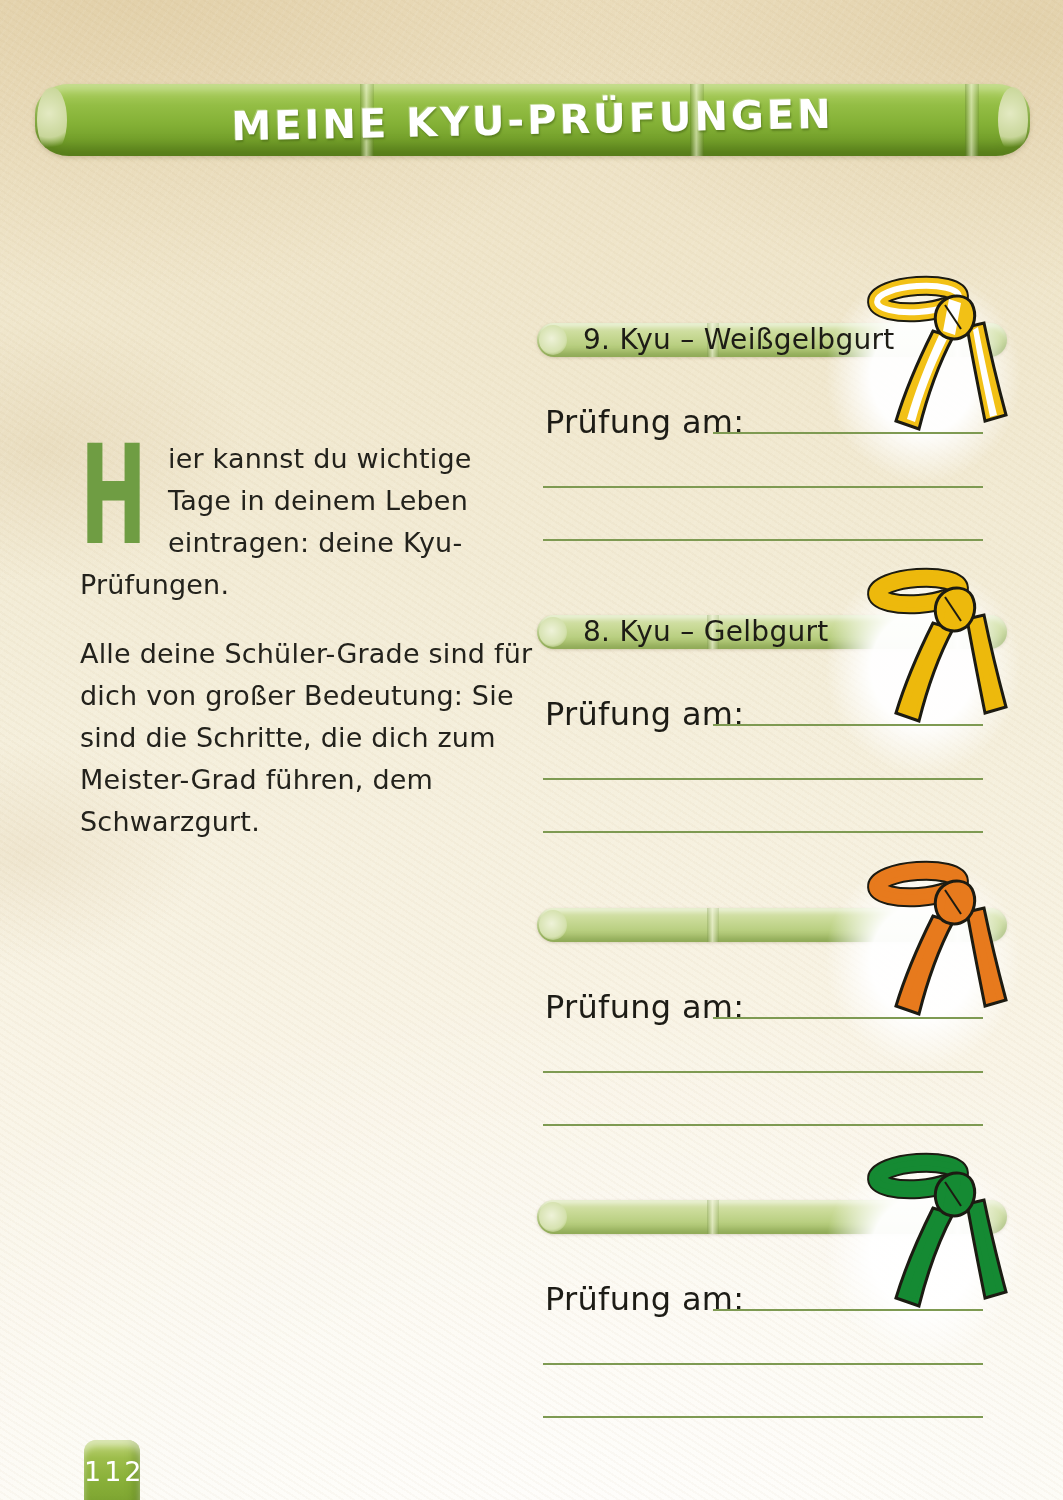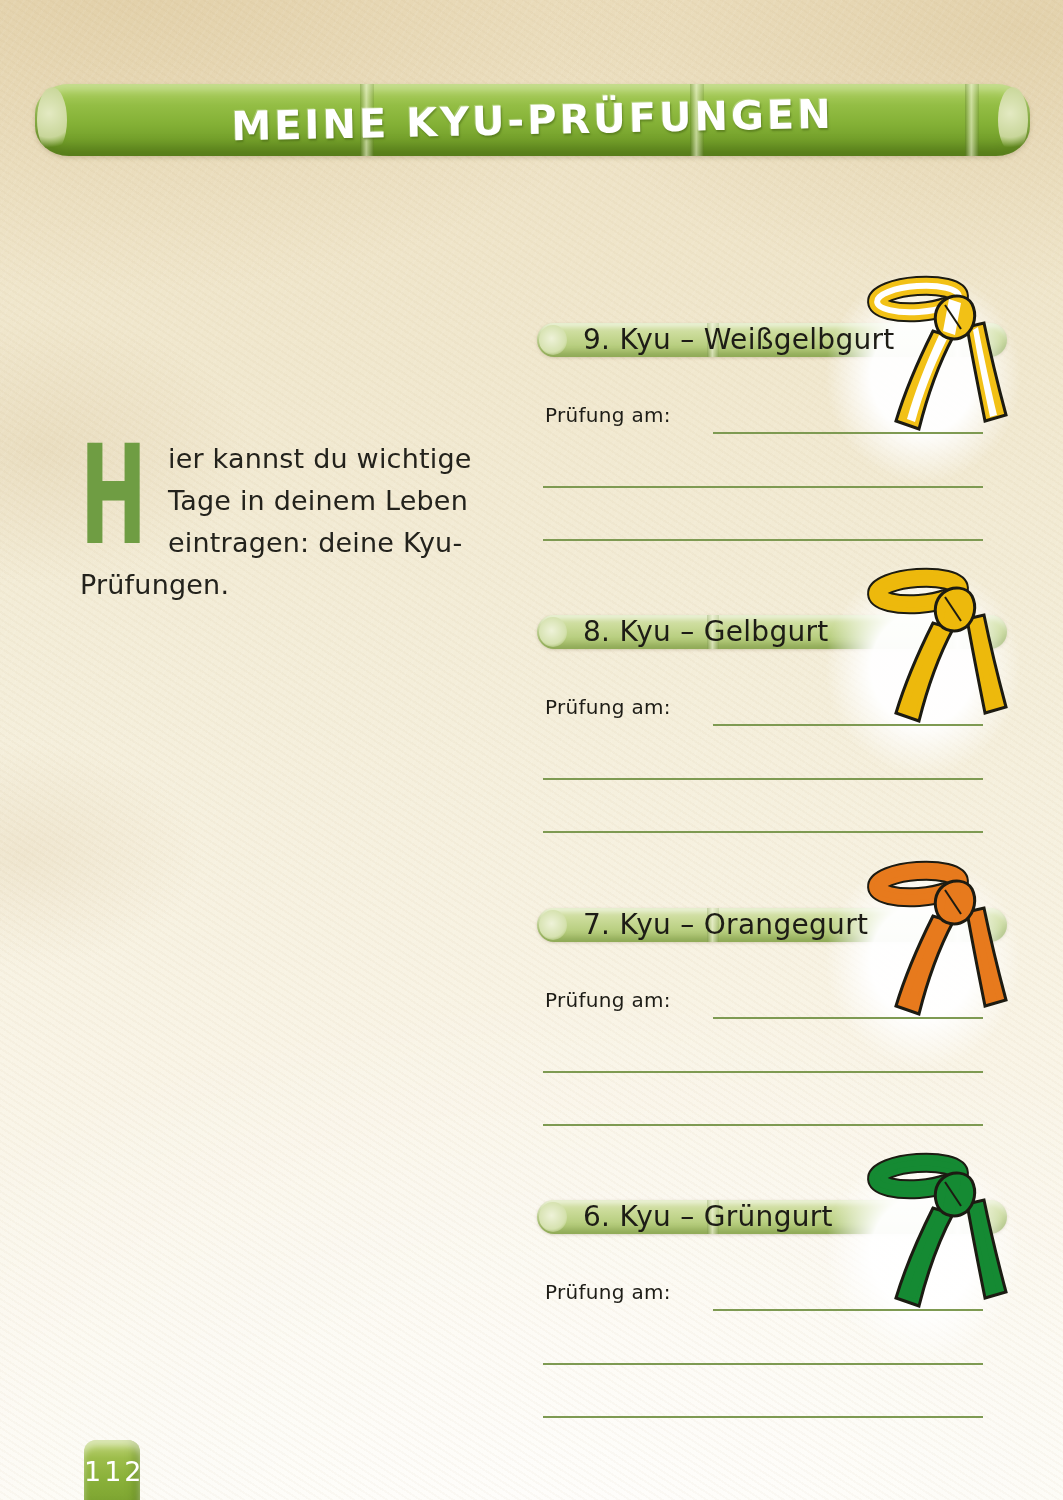--- a/index.html
+++ b/index.html
@@ -71,21 +71,21 @@
     background:radial-gradient(circle at 45% 45%, #eef2d8 0%, #d6e2b0 60%, rgba(214,226,176,0) 85%);
   }
   .strip-joint{
     position:absolute;top:0;height:100%;width:12px;
     background:linear-gradient(90deg, rgba(96,126,46,.28), rgba(240,244,215,.70) 45%, rgba(96,126,46,.20));
   }
   .strip-label{
     position:absolute;left:46px;top:0;height:34px;line-height:33px;
     font-size:28px;color:#1d1c16;letter-spacing:.3px;white-space:nowrap;text-align:center;
   }
-  .field-label{position:absolute;left:8px;top:80px;font-size:20px;color:#1d1c16;letter-spacing:.3px;}
+  .field-label{position:absolute;left:8px;top:80px;font-size:32px;color:#1d1c16;letter-spacing:.3px;}
   .wline{position:absolute;border-top:2px solid #7e9a52;height:0;}
   .wline.l1{left:176px;top:109px;width:270px;}
   .wline.l2{left:6px;top:163px;width:440px;}
   .wline.l3{left:6px;top:216px;width:440px;}
   .belt{position:absolute;left:326px;top:-50px;width:145px;height:165px;}
 
   
   .page-num{
     position:absolute;left:84px;top:1440px;width:56px;height:70px;
     border-radius:12px 12px 0 0;
@@ -106,20 +106,21 @@
     <div class="banner-joint" style="left:325px"></div>
     <div class="banner-joint" style="left:655px"></div>
     <div class="banner-joint" style="left:930px"></div>
     <div class="banner-title">MEINE KYU-PRÜFUNGEN</div>
   </div>
 
   <div class="intro">
     <p>
       <span class="dropcap">H</span><span>ier kannst du wichtige Tage in deinem Leben eintragen: deine Kyu-Prüfungen.</span>
     </p>
+    <p>Alle deine Schüler-Grade sind für dich von großer Bedeutung: Sie sind die Schritte, die dich zum Meister-Grad führen, dem Schwarzgurt.</p>
   </div>
 
   <div class="section" style="top:323px">
     <div class="strip">
       <div class="strip-cap"></div>
       <div class="strip-joint" style="left:170px"></div>
       <div class="strip-joint" style="left:415px"></div>
     </div>
     <div class="white-patch"></div>
     <div class="strip-label">9. Kyu – Weißgelbgurt</div>
@@ -171,21 +172,20 @@
     </svg>
   </div>
 
   <div class="section" style="top:908px">
     <div class="strip">
       <div class="strip-cap"></div>
       <div class="strip-joint" style="left:170px"></div>
       <div class="strip-joint" style="left:415px"></div>
     </div>
     <div class="white-patch"></div>
-    <div class="strip-label">7. Kyu – Orangegurt</div>
     <div class="field-label">Prüfung am:</div>
     <div class="wline l1"></div>
     <div class="wline l2"></div>
     <div class="wline l3"></div>
     <svg class="belt" viewBox="0 0 145 165">
       <g transform="rotate(-4 55 26)">
         <ellipse cx="55" cy="26" rx="41" ry="13" fill="none" stroke="#1c1b12" stroke-width="20"></ellipse>
         <ellipse cx="55" cy="26" rx="41" ry="13" fill="none" stroke-width="16" stroke="#e77a1d"></ellipse>
         <ellipse cx="55" cy="26" rx="41" ry="13" fill="none" stroke-width="6" stroke="#e77a1d"></ellipse>
       </g>
@@ -199,21 +199,20 @@
     </svg>
   </div>
 
   <div class="section" style="top:1200px">
     <div class="strip">
       <div class="strip-cap"></div>
       <div class="strip-joint" style="left:170px"></div>
       <div class="strip-joint" style="left:415px"></div>
     </div>
     <div class="white-patch"></div>
-    <div class="strip-label">6. Kyu – Grüngurt</div>
     <div class="field-label">Prüfung am:</div>
     <div class="wline l1"></div>
     <div class="wline l2"></div>
     <div class="wline l3"></div>
     <svg class="belt" viewBox="0 0 145 165">
       <g transform="rotate(-4 55 26)">
         <ellipse cx="55" cy="26" rx="41" ry="13" fill="none" stroke="#1c1b12" stroke-width="20"></ellipse>
         <ellipse cx="55" cy="26" rx="41" ry="13" fill="none" stroke-width="16" stroke="#158a33"></ellipse>
         <ellipse cx="55" cy="26" rx="41" ry="13" fill="none" stroke-width="6" stroke="#158a33"></ellipse>
       </g>

